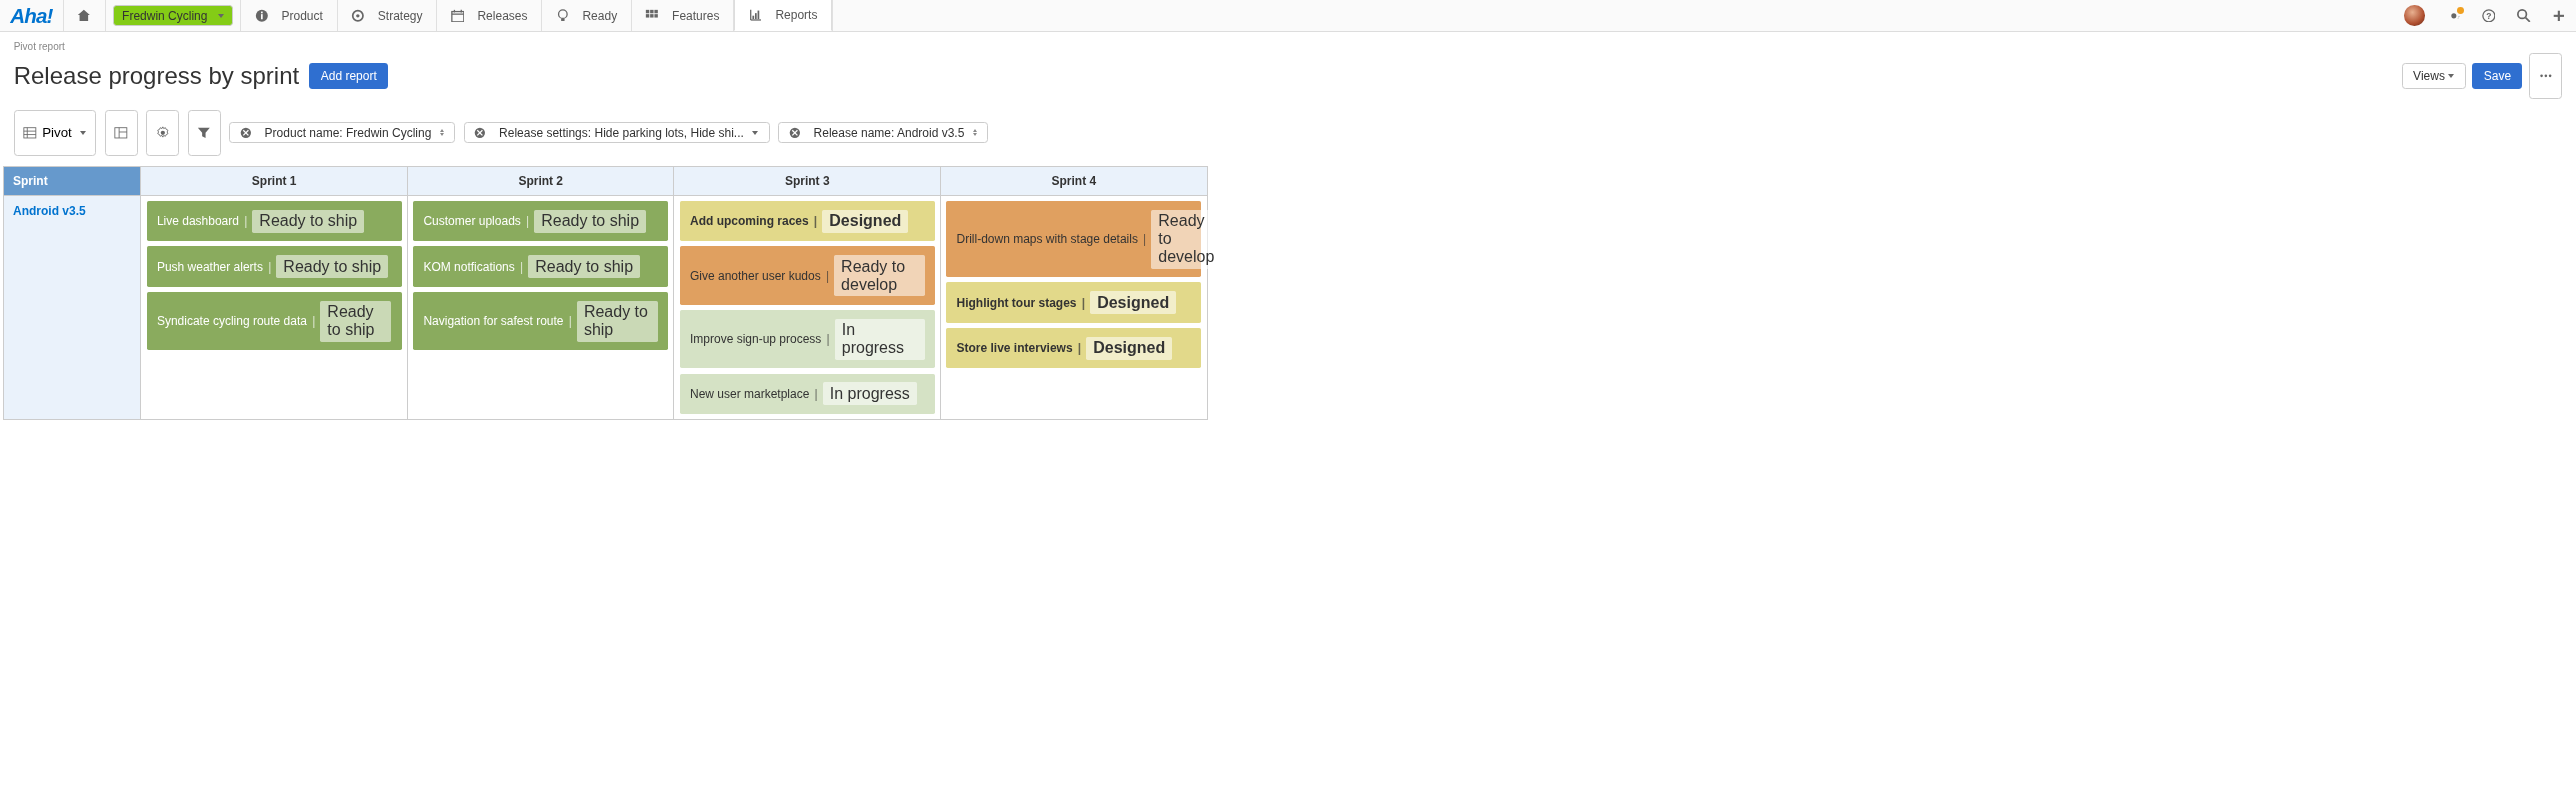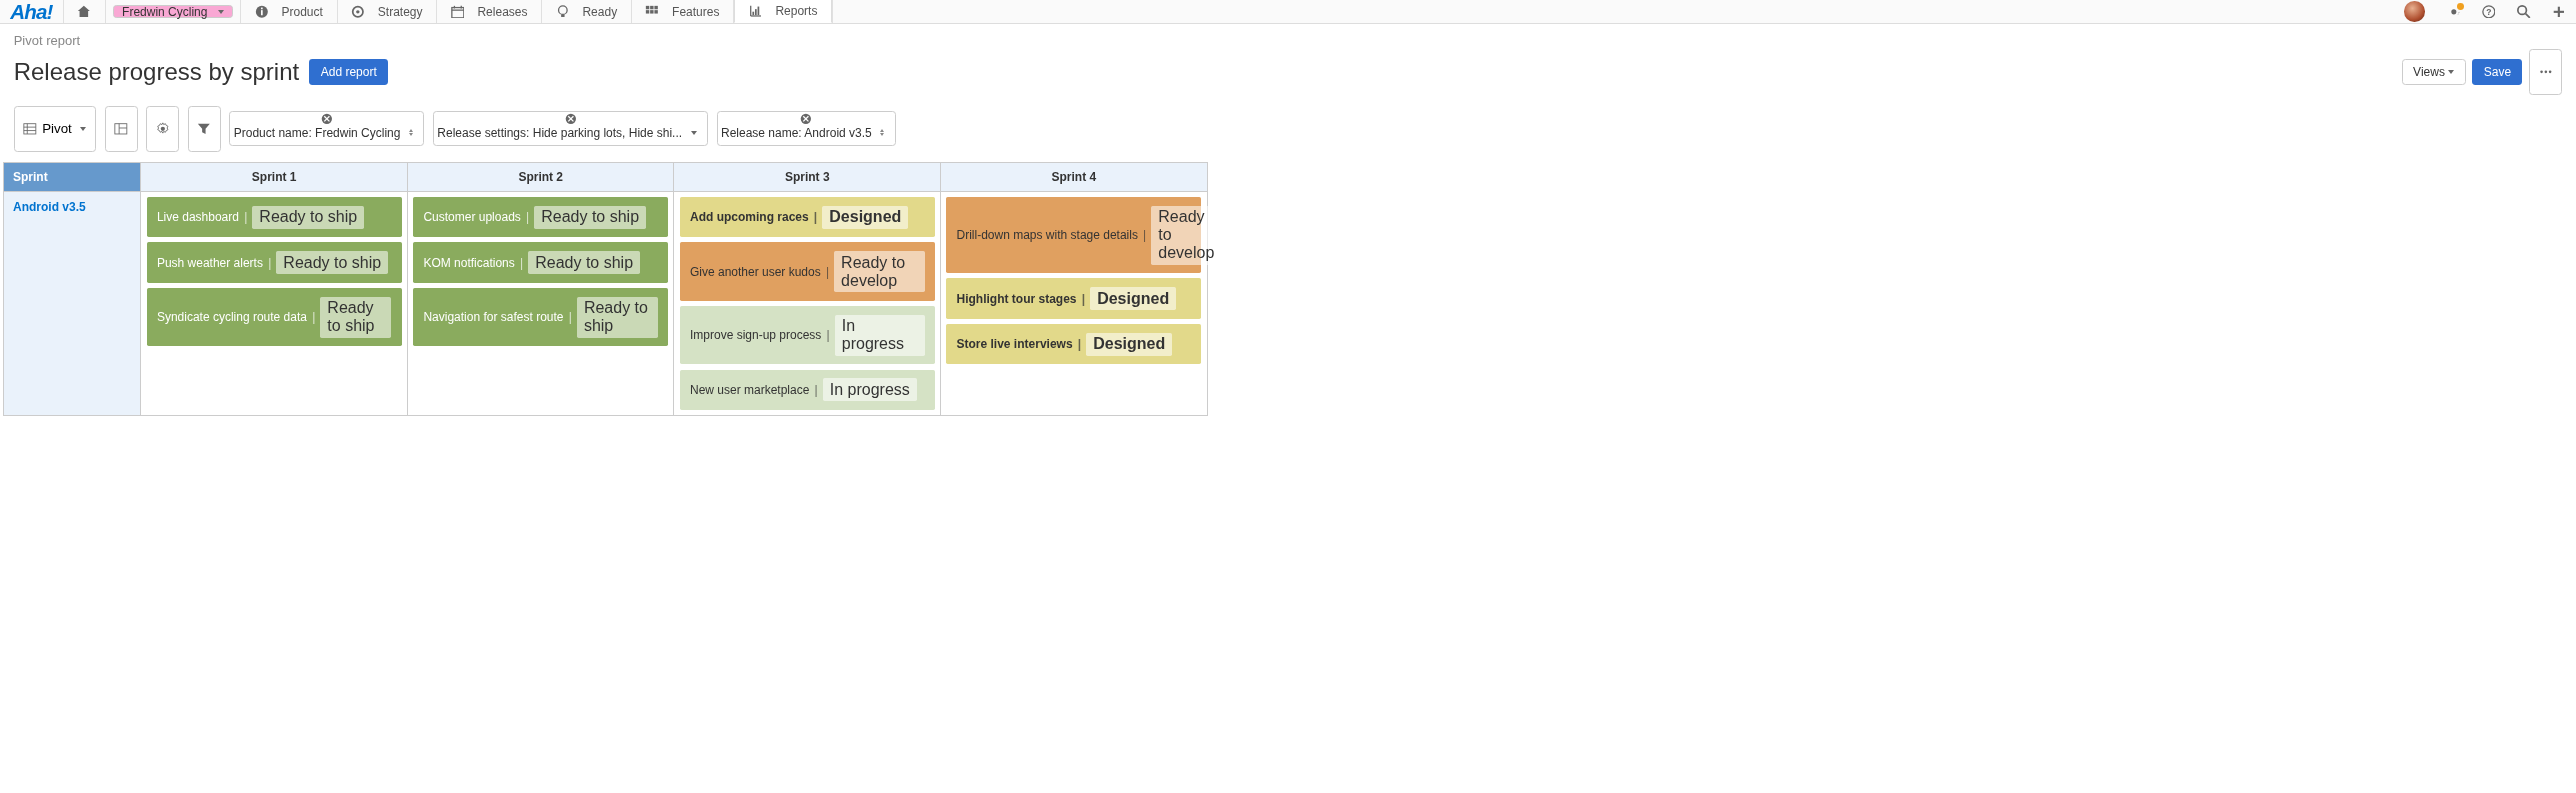--- a/index.html
+++ b/index.html
@@ -1,48 +1,48 @@
 <!DOCTYPE html>
 <html style="font-size:13.7px"><head>
 <meta charset="utf-8">
 <style>
   * { box-sizing: border-box; margin: 0; padding: 0; }
   body { font-family: -apple-system, BlinkMacSystemFont, "Segoe UI", Helvetica, Arial, sans-serif; font-size: 12px; color: #333; background: #fff; }
 
   
-  .topnav { display: flex; align-items: stretch; height: 24px; border-bottom: 0.9px solid #ddd; background: #fafafa; justify-content: flex-end; }
+  .topnav { display: flex; align-items: stretch; height: 32px; border-bottom: 0.9px solid #ddd; background: #fafafa; justify-content: flex-end; }
   .topnav .brand { display: flex; align-items: center; padding: 0 10.3px; font-size: 20.6px; font-weight: 800; color: #0073cf; letter-spacing: -0.9px; font-style: italic; }
   .nav-divider { width: 0.9px; background: #e0e0e0; }
   .nav-cell { display: flex; align-items: center; padding: 0 13.7px; gap: 13px; color: #555; cursor: pointer; }
   .nav-cell.active { background: #fff; border-bottom: 1.7px solid #fff; position: relative; top: 0; border-left: 0.9px solid #ddd; border-right: 0.9px solid #ddd; }
-  .workspace-select { display: flex; align-items: center; gap: 6.9px; background: #f9a8d4; border: 0.9px solid #ccc; border-radius: 3.4px; padding: 3.4px 8.6px; margin: 5.2px 6.9px; cursor: pointer; }
+  .workspace-select { display: flex; align-items: center; gap: 6.9px; background: #84cc16; border: 0.9px solid #ccc; border-radius: 3.4px; padding: 3.4px 8.6px; margin: 5.2px 6.9px; cursor: pointer; }
   .icon { width: 13.7px; height: 13.7px; display: inline-flex; align-items: center; justify-content: center; }
   .icon svg { width: 13.7px; height: 13.7px; fill: #666; }
   .spacer { flex: 1; }
   .avatar { width: 20.6px; height: 20.6px; border-radius: 50%; background: radial-gradient(circle at 40% 35%, #e8b090 0%, #b05030 60%, #5a2010 100%); }
   .nav-right { display: flex; align-items: center; }
   .nav-right .nav-cell { padding: 0 10.3px; }
   .gear-wrap { position: relative; }
   .notif-dot { position: absolute; top: -1.7px; right: -3.4px; width: 6.9px; height: 6.9px; border-radius: 50%; background: #f0a020; }
 
   
   .page-header { padding: 8.6px 13.7px 5.2px; }
-  .breadcrumb { font-size: 13px; color: #888; }
+  .breadcrumb { font-size: 10px; color: #888; }
   .title-row { display: flex; align-items: center; gap: 10.3px; margin-top: 1.7px; }
   .page-title { font-size: 24px; font-weight: 400; color: #333; }
   .btn { display: inline-flex; align-items: center; padding: 5.2px 10.3px; border-radius: 3.4px; font-size: 12px; cursor: pointer; border: 0.9px solid transparent; }
   .btn-primary { background: #2f6fd0; color: #fff; }
   .btn-light { background: #fff; border: 0.9px solid #ccc; color: #333; }
   .header-right { margin-left: auto; display: flex; align-items: center; gap: 6.9px; }
   .caret-down { width: 0; height: 0; border-left: 3.4px solid transparent; border-right: 3.4px solid transparent; border-top: 4.3px solid #666; display: inline-block; margin-left: 3.4px; }
 
   
   .toolbar { display: flex; align-items: center; gap: 8.6px; padding: 5.2px 13.7px 10.3px; flex-wrap: wrap; }
   .tool-btn { display: inline-flex; align-items: center; justify-content: center; min-width: 33px; height: 46px; padding: 0 8.6px; background: #fff; border: 0.9px solid #ccc; border-radius: 3.4px; gap: 5.2px; cursor: pointer; }
-  .filter-chip { display: inline-flex; align-items: center; height: 35px; border: 0.9px solid #ccc; border-radius: 3.4px; background: #fff; cursor: pointer; flex-direction: column; }
+  .filter-chip { display: inline-flex; align-items: center; height: 21px; border: 0.9px solid #ccc; border-radius: 3.4px; background: #fff; cursor: pointer; }
   .filter-chip .chip-close { padding: 0 8.6px; display: flex; align-items: center; }
   .filter-chip .chip-body { padding: 0 10.3px 0 3.4px; display: flex; align-items: center; gap: 5.2px; }
   .sort-arrows { display: inline-flex; flex-direction: column; gap: 0.9px; margin-left: 3.4px; }
   .sort-arrows span { width: 0; height: 0; border-left: 2.6px solid transparent; border-right: 2.6px solid transparent; }
   .sort-arrows .up { border-bottom: 3.4px solid #888; }
   .sort-arrows .down { border-top: 3.4px solid #888; }
 
   
   .pivot-wrap { padding: 0 3.4px; max-width: 1211px;}
   table.pivot { border-collapse: collapse; width: 100%; table-layout: fixed; }

